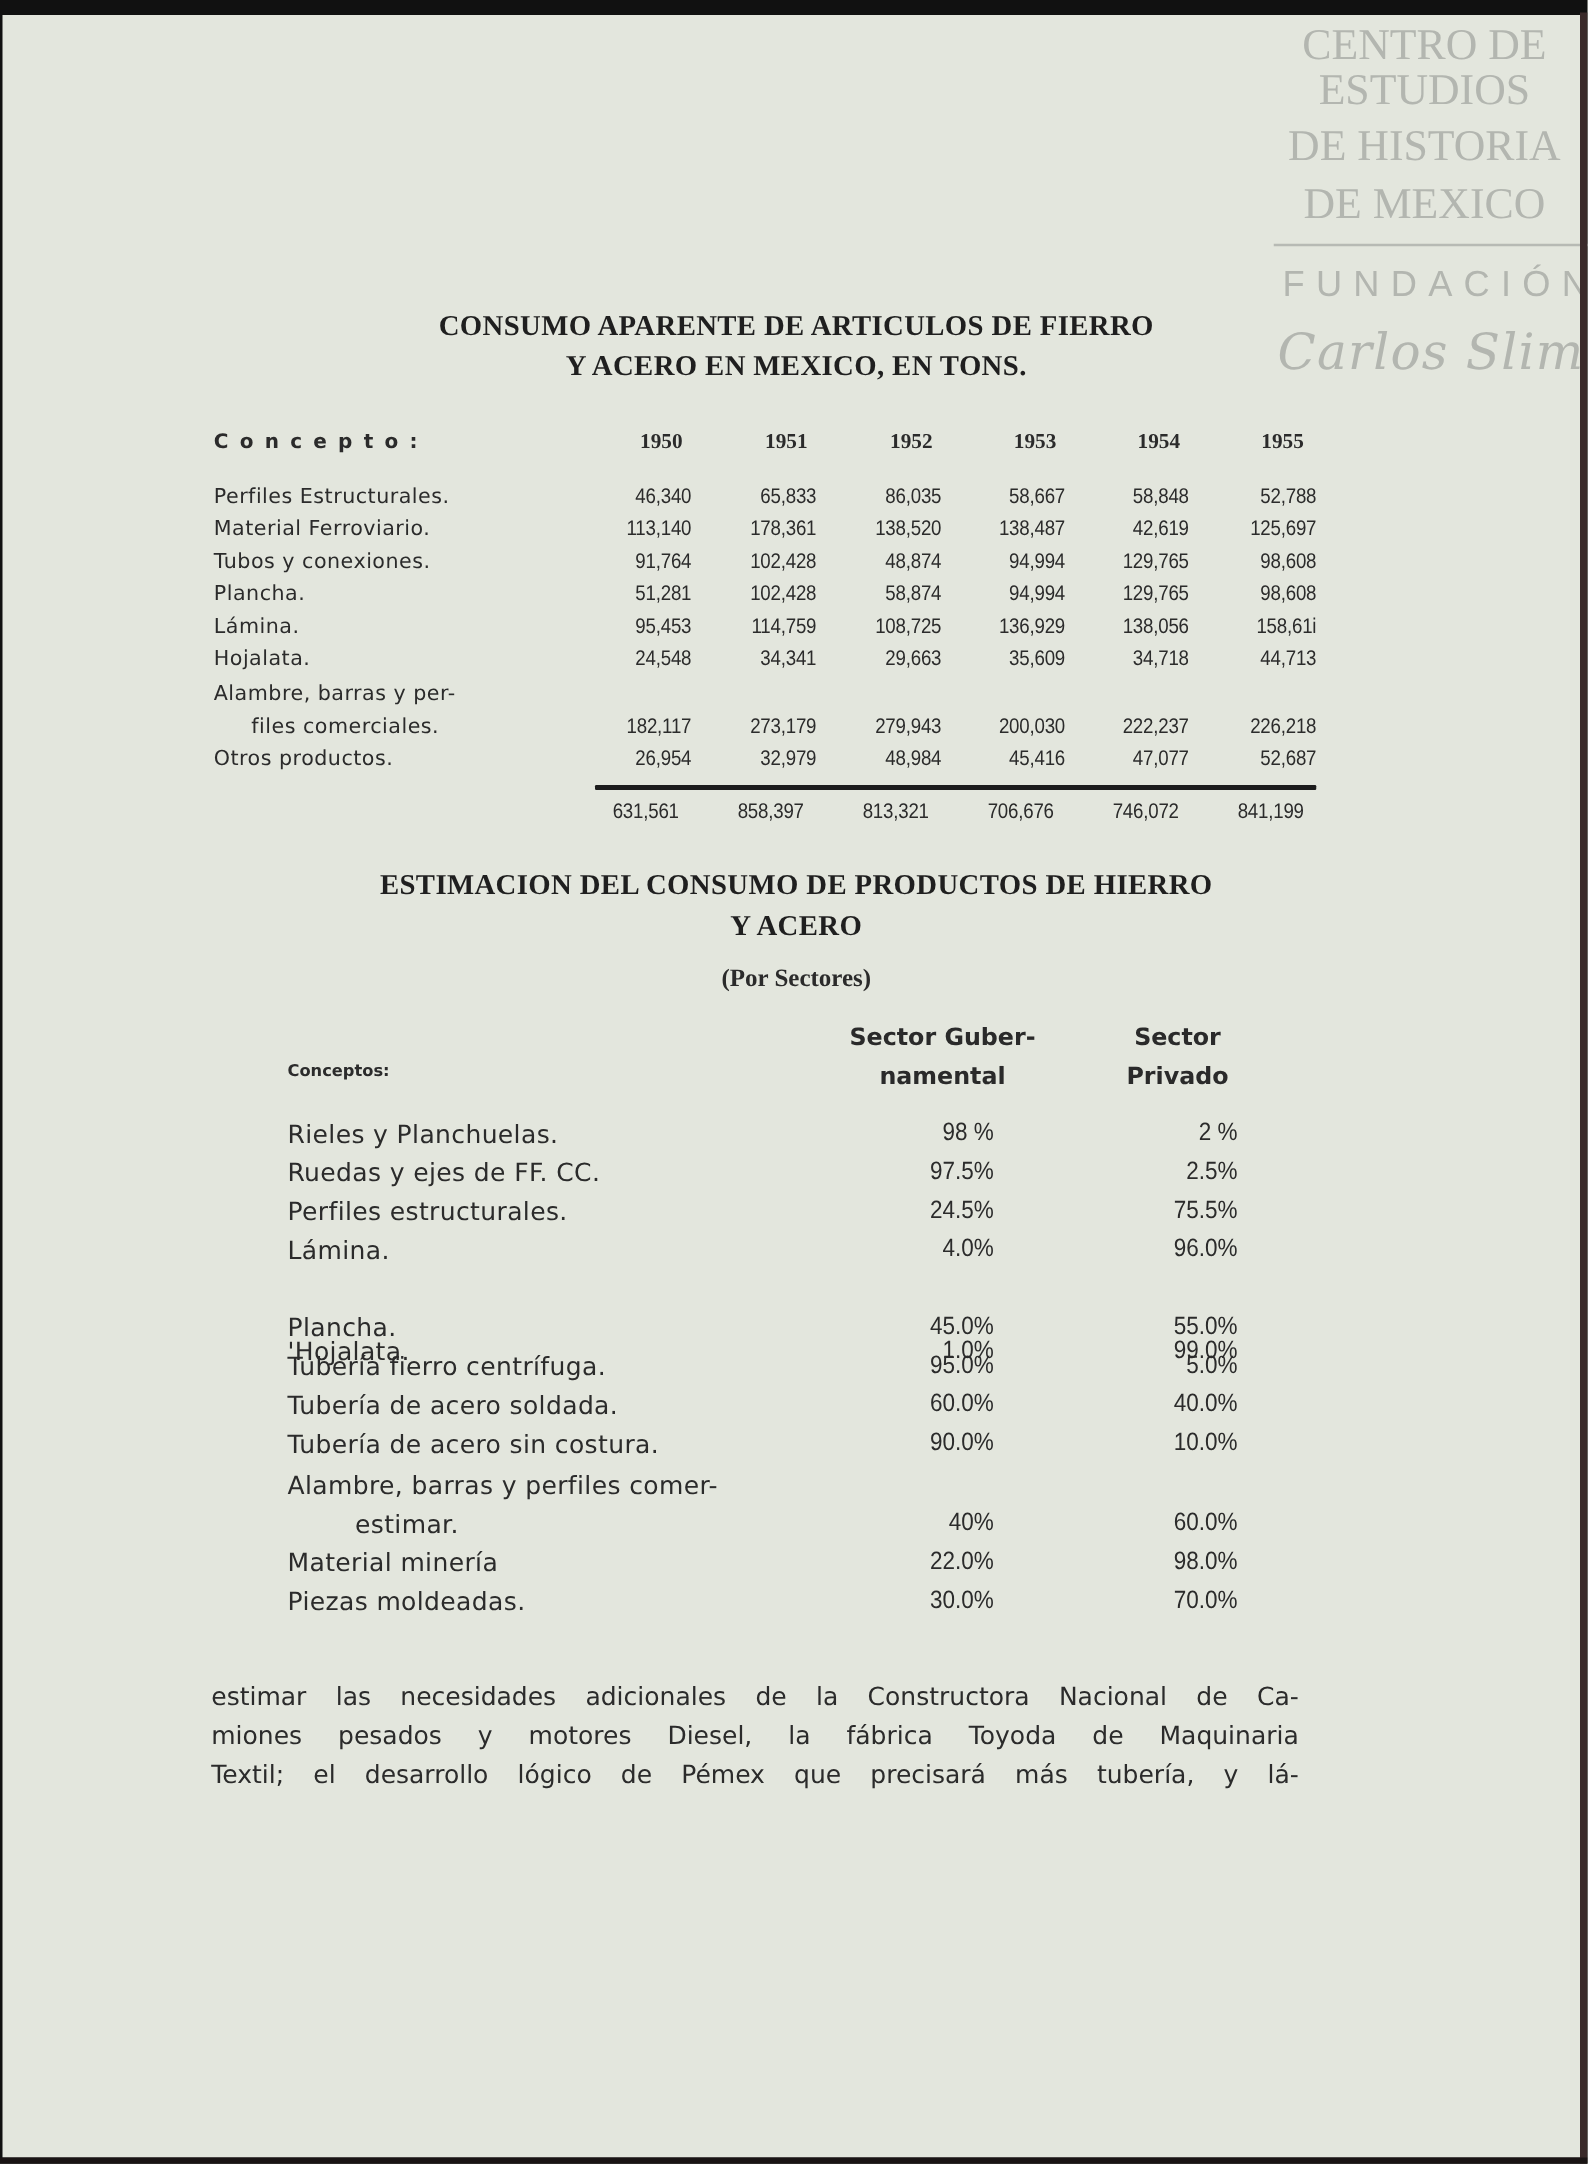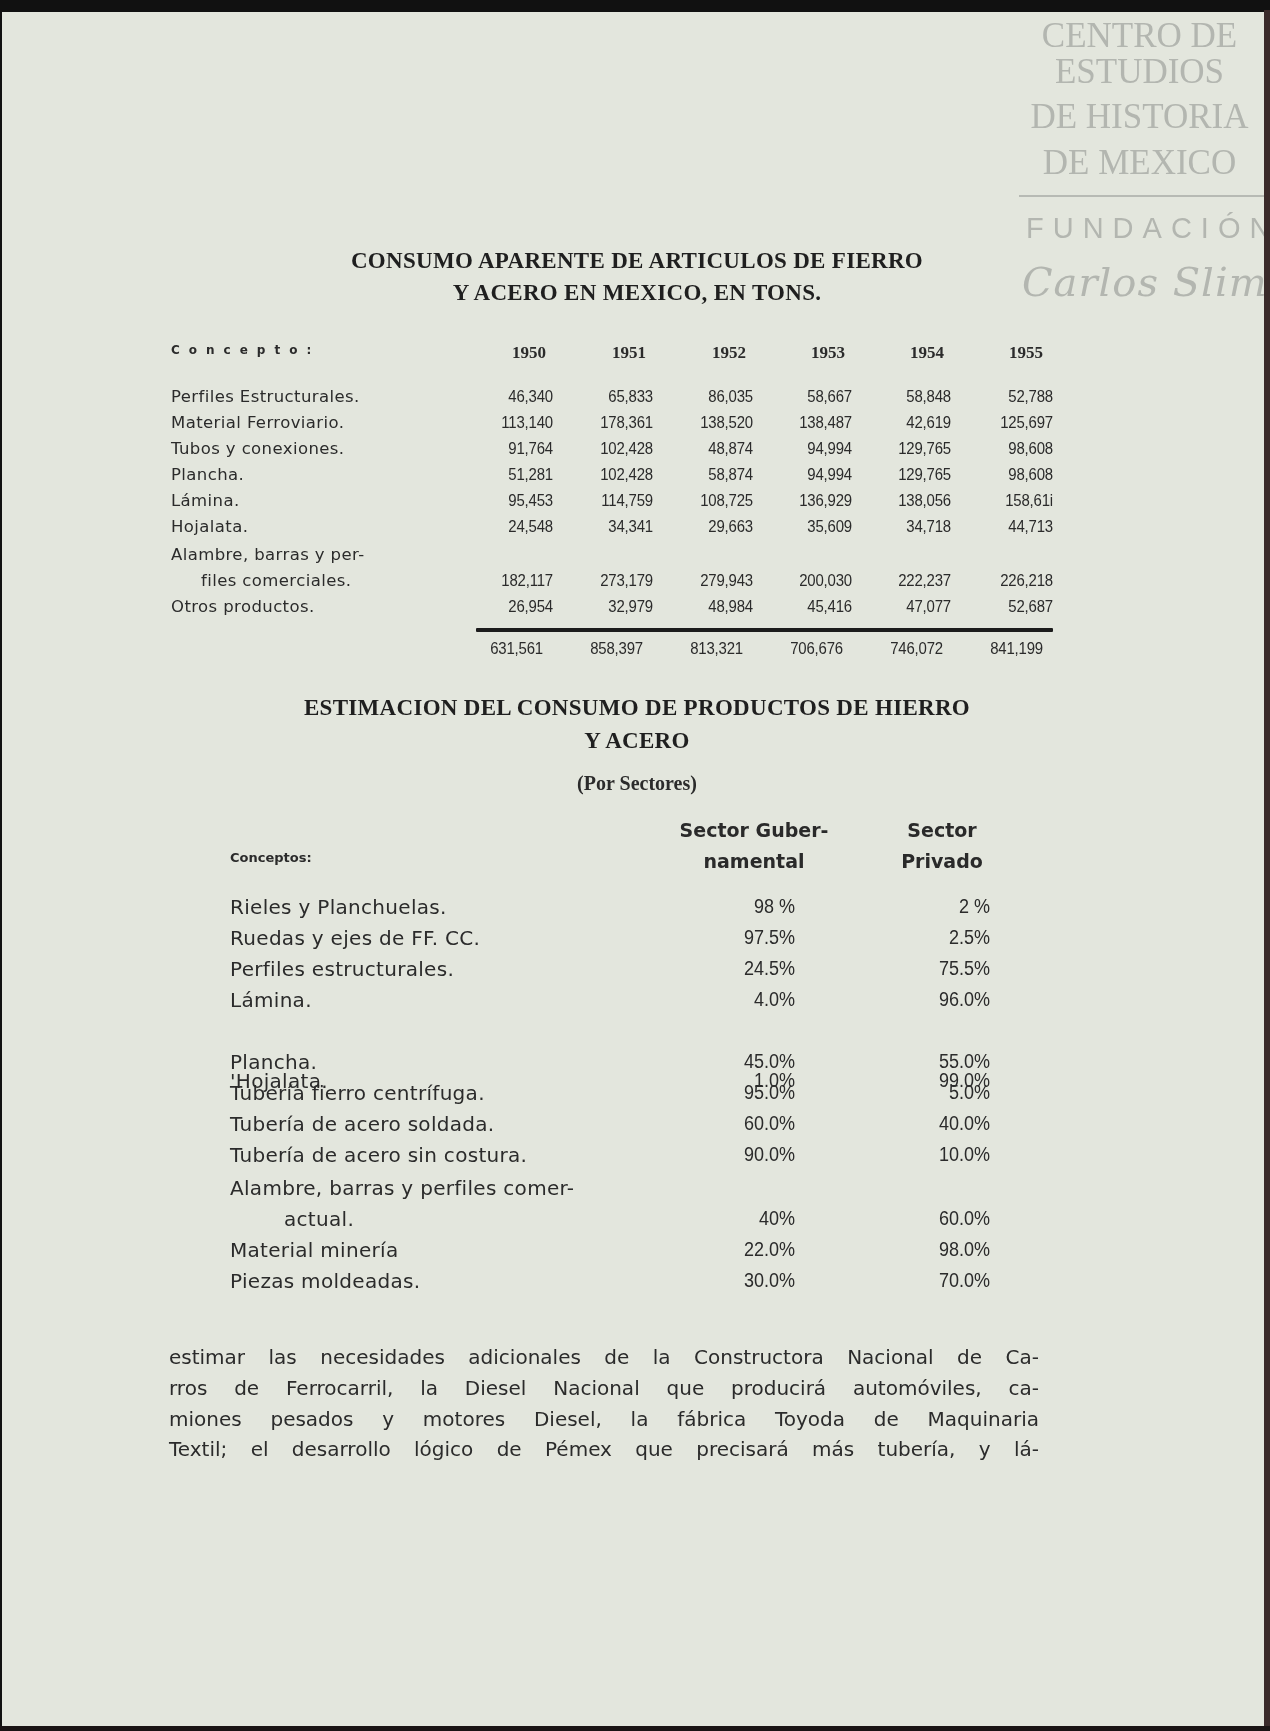--- a/index.html
+++ b/index.html
@@ -27,21 +27,21 @@
     .wm-fund { position: absolute; top: 200px; left: 14px; width: 250px; font-size: 29px; letter-spacing: 9px; font-family: "Liberation Sans", sans-serif; text-align: left; }
     .wm-sig { position: absolute; top: 247px; left: 10px; width: 250px; font-family: "DejaVu Serif", serif; font-style: italic; font-size: 40px; text-align: left; letter-spacing: 1px; }
 
     
     .title { position: absolute; left: 0; width: 1270px; text-align: center;
       font-family: "Liberation Serif", "DejaVu Serif", serif; font-weight: bold; font-size: 23px; color: #1f1f1f; letter-spacing: 0.3px; }
 
     
     .t1 { position: absolute; left: 169px; top: 327px; width: 880px; font-size: 17.5px; }
     .t1-head { position: absolute; top: 0; left: 0; height: 26px; width: 880px; }
-    .t1-head .concept { position: absolute; left: 0; top: 4px; font-weight: bold; letter-spacing: 9px; font-size: 12px; font-family: "DejaVu Sans", sans-serif; }
+    .t1-head .concept { position: absolute; left: 0; top: 4px; font-weight: bold; letter-spacing: 9px; font-size: 16px; font-family: "DejaVu Sans", sans-serif; }
     .year { position: absolute; top: 4px; width: 90px; text-align: right; font-weight: bold; font-family: "Liberation Serif", serif; font-size: 17px; }
     .t1-row { position: absolute; left: 0; width: 880px; height: 26px; }
     .t1-row .lbl { position: absolute; left: 0; top: 0; white-space: nowrap; letter-spacing: 0.4px; font-family: "DejaVu Sans", sans-serif; font-size: 16.5px; }
     .t1-row .lbl.indent { left: 30px; }
     .num { position: absolute; top: 0; width: 110px; text-align: right; font-family: "Liberation Sans Narrow", "Liberation Sans", sans-serif; font-size: 17px; letter-spacing: -0.2px; transform: scaleX(0.88); transform-origin: right; }
     .t1-rule { position: absolute; left: 305px; top: 289px; width: 577px; height: 4px; background: #1c1c1c; border-radius: 1px; }
 
     
     .t2-sub { position: absolute; top: 760px; left: 0; width: 1270px; text-align: center; font-family: "Liberation Serif", serif; font-weight: bold; font-size: 20px; }
     .t2-colhead { position: absolute; font-family: "DejaVu Sans", sans-serif; font-weight: bold; font-size: 19px; color: #2a2a2a; text-align: center; line-height: 31px; }
@@ -231,36 +231,35 @@
   </div>
   <div class="t2-row" style="top:1131px;text-decoration:underline;">
     <span class="lbl">Tubería de acero sin costura.</span>
     <span class="pct gov">90.0%</span>
     <span class="pct priv">10.0%</span>
   </div>
   <div class="t2-row" style="top:1164px;">
     <span class="lbl">Alambre, barras y perfiles comer-</span>
   </div>
   <div class="t2-row" style="top:1195px;">
-    <span class="lbl indent">actual.</span>
+    <span class="lbl indent">estimar.</span>
     <span class="pct gov">40%</span>
     <span class="pct priv">60.0%</span>
   </div>
   <div class="t2-row" style="top:1226px;">
     <span class="lbl">Material minería</span>
     <span class="pct gov">22.0%</span>
     <span class="pct priv">98.0%</span>
   </div>
   <div class="t2-row" style="top:1257px;">
     <span class="lbl">Piezas moldeadas.</span>
     <span class="pct gov">30.0%</span>
     <span class="pct priv">70.0%</span>
   </div>
 
   <div class="para">
     <span class="line">estimar las necesidades adicionales de la Constructora Nacional de Ca-</span>
-    <span class="line">rros de Ferrocarril, la Diesel Nacional que producirá automóviles, ca-</span>
     <span class="line">miones pesados y motores Diesel, la fábrica Toyoda de Maquinaria</span>
     <span class="line">Textil; el desarrollo lógico de Pémex que precisará más tubería, y lá-</span>
   </div>
 </div>
 <div class="rborder"></div>
 <div class="bborder"></div>
 
 </body></html>

